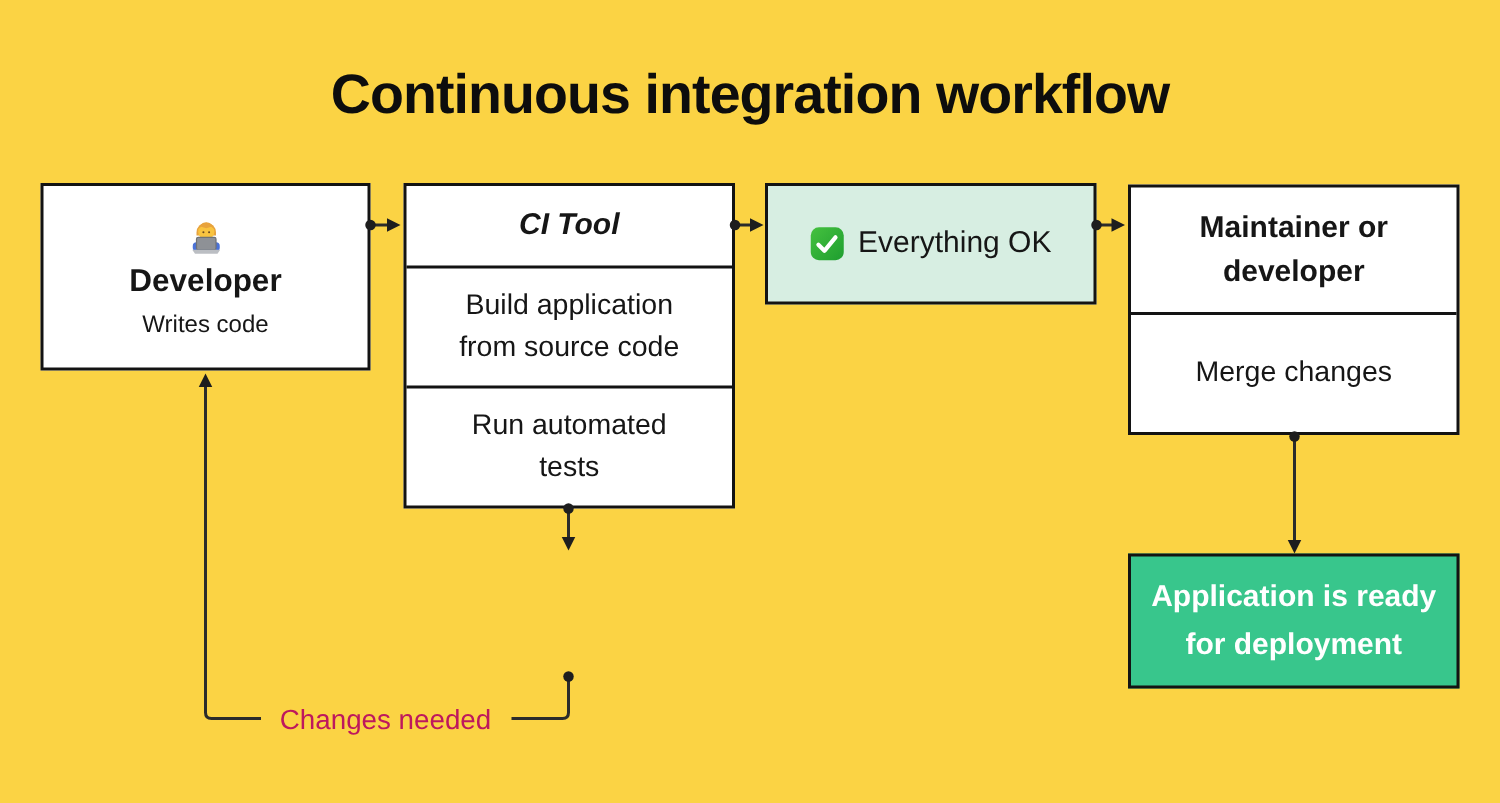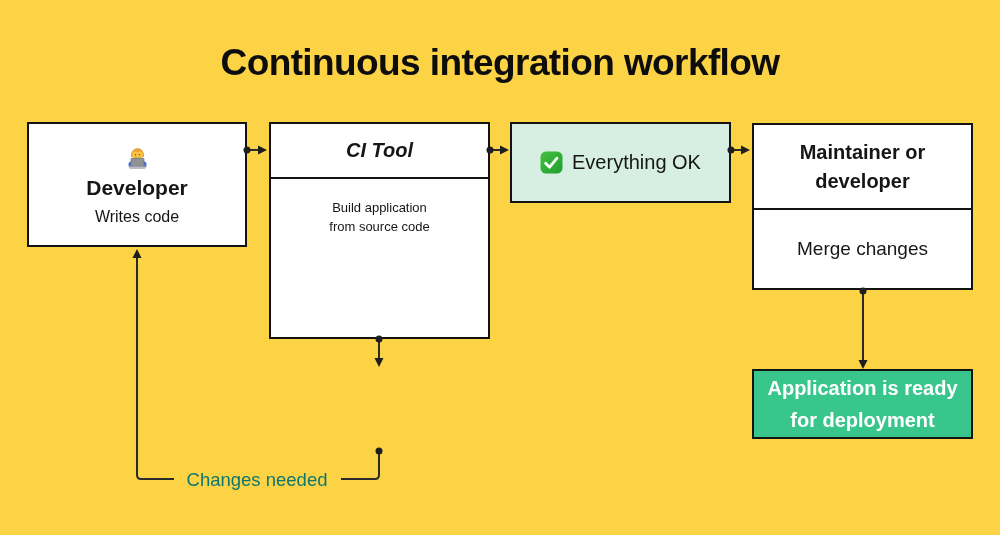--- a/index.html
+++ b/index.html
@@ -50,21 +50,21 @@
   .node-developer .node-title { font-size: 21px; font-weight: 700; }
   .node-developer .node-sub { font-size: 16px; margin-top: 3px; }
 
   
   .node-ci { left: 269px; top: 122px; width: 221px; height: 217px; display: grid; grid-template-rows: 53px 80px 1fr; }
   .ci-header { display: flex; align-items: center; justify-content: center; font-size: 20px; font-weight: 700; font-style: italic; }
   .ci-step {
     box-sizing: border-box;
     border-top: 2px solid #131313;
     display: flex; align-items: center; justify-content: center;
-    text-align: center; font-size: 13px; line-height: 1.45;
+    text-align: center; font-size: 19px; line-height: 1.45;
   }
 
   
   .node-ok { left: 510px; top: 122px; width: 221px; height: 81px; background: #D7EEE2; font-size: 20px; }
 
   
   .node-maintainer { left: 752px; top: 123px; width: 221px; height: 167px; display: grid; grid-template-rows: 83px 1fr; }
   .maintainer-header {
     display: flex; align-items: center; justify-content: center; text-align: center;
     font-size: 20px; font-weight: 700; line-height: 1.45;
@@ -74,33 +74,33 @@
     border-top: 2px solid #131313;
     display: flex; align-items: center; justify-content: center;
     font-size: 19px;
   }
 
   
   .node-problem { left: 269px; top: 368px; width: 221px; height: 82px; background: #FADEDE; font-size: 20px; }
 
   
   .node-deploy {
-    left: 752px; top: 369px; width: 221px; height: 70px;
+    left: 752px; top: 369px; width: 221px; height: 90px;
     background: #38C68C; color: #ffffff;
     font-size: 20px; font-weight: 700; line-height: 1.6;
   }
 
   
   .changes-label {
     position: absolute;
     left: 257px; top: 480px;
     transform: translate(-50%, -50%);
     font-size: 18.5px;
     white-space: nowrap;
-    color: #0f766e;
+    color: #be185d;
   }
 
   .connector-layer {
     position: absolute;
     left: 0; top: 0;
     width: 1000px; height: 535px;
     pointer-events: none;
   }
   .icon { display: inline-flex; align-items: center; justify-content: center; }
 </style>
@@ -125,20 +125,22 @@
       </svg>
     </span>
     <div class="node-title">Developer</div>
     <div class="node-sub">Writes code</div>
   </div>
 
   <div class="node node-ci">
     <div class="ci-header">CI Tool</div>
     <div class="ci-step prewrap">Build application
 from source code</div>
+    <div class="ci-step prewrap">Run automated
+tests</div>
   </div>
 
   <div class="node node-maintainer">
     <div class="maintainer-header prewrap">Maintainer or
 developer</div>
     <div class="maintainer-action">Merge changes</div>
   </div>
 
   <div class="node node-ok center-row">
     <span class="icon">

